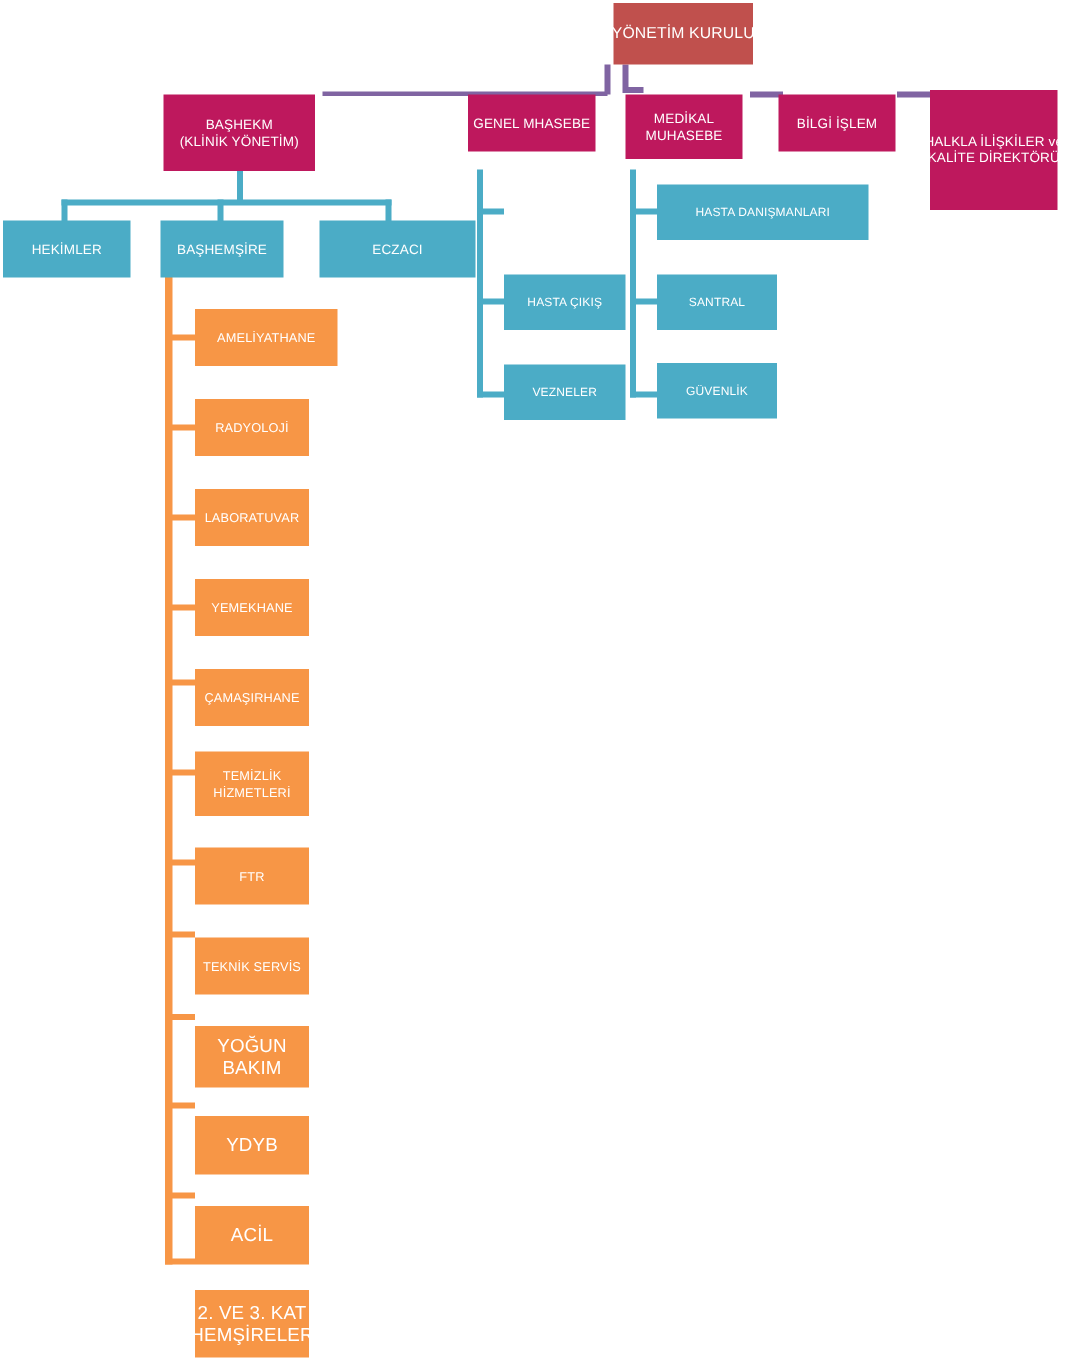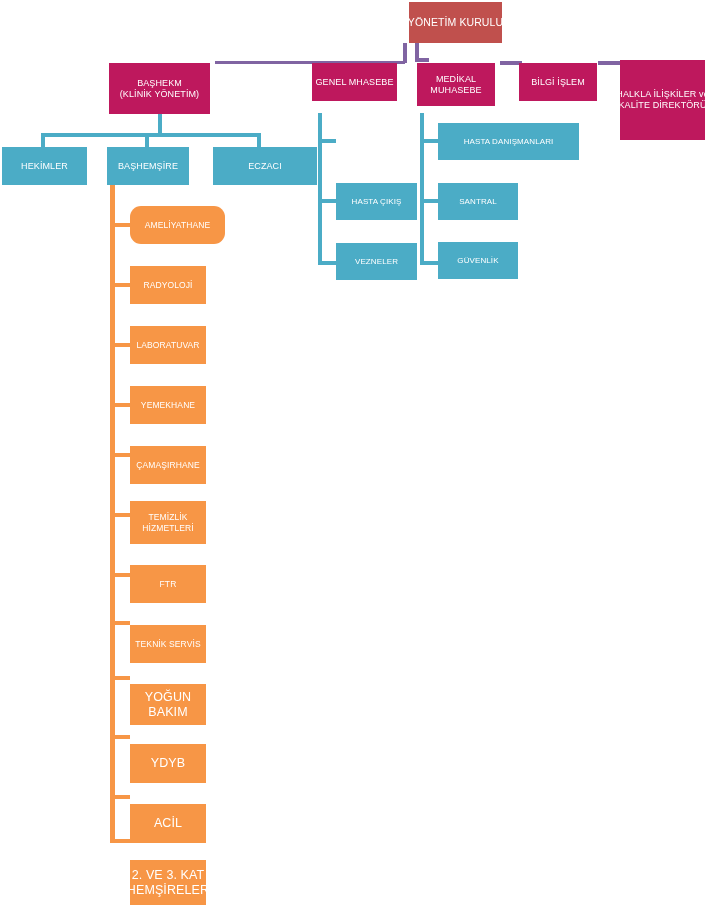--- a/index.html
+++ b/index.html
@@ -149,21 +149,21 @@
   </div>
 
   <div class="node teal" style="left:438px; top:183px; width:80px; height:37px; font-size:8px;">
     <span>SANTRAL</span>
   </div>
 
   <div class="node teal" style="left:438px; top:242px; width:80px; height:37px; font-size:8px;">
     <span>GÜVENLİK</span>
   </div>
 
-  <div class="node orange" style="left:130px; top:206px; width:95px; height:38px; font-size:8.5px;border-radius:11px;">
+  <div class="node orange" style="left:130px; top:206px; width:95px; height:38px; font-size:8.5px;">
     <span>AMELİYATHANE</span>
   </div>
 
   <div class="node orange" style="left:130px; top:266px; width:76px; height:38px; font-size:8.5px;">
     <span>RADYOLOJİ</span>
   </div>
 
   <div class="node orange" style="left:130px; top:326px; width:76px; height:38px; font-size:8.5px;">
     <span>LABORATUVAR</span>
   </div>

